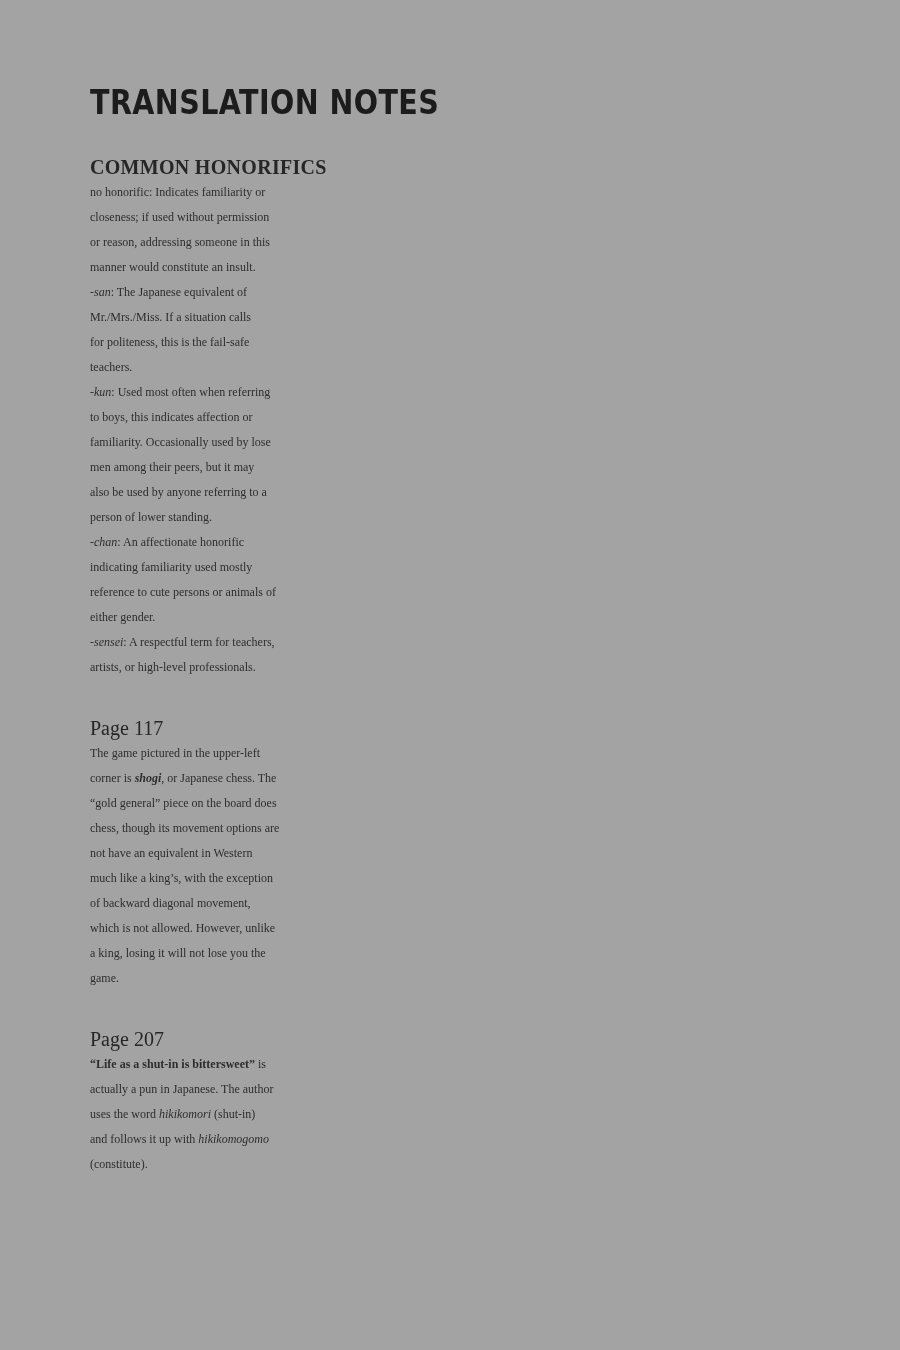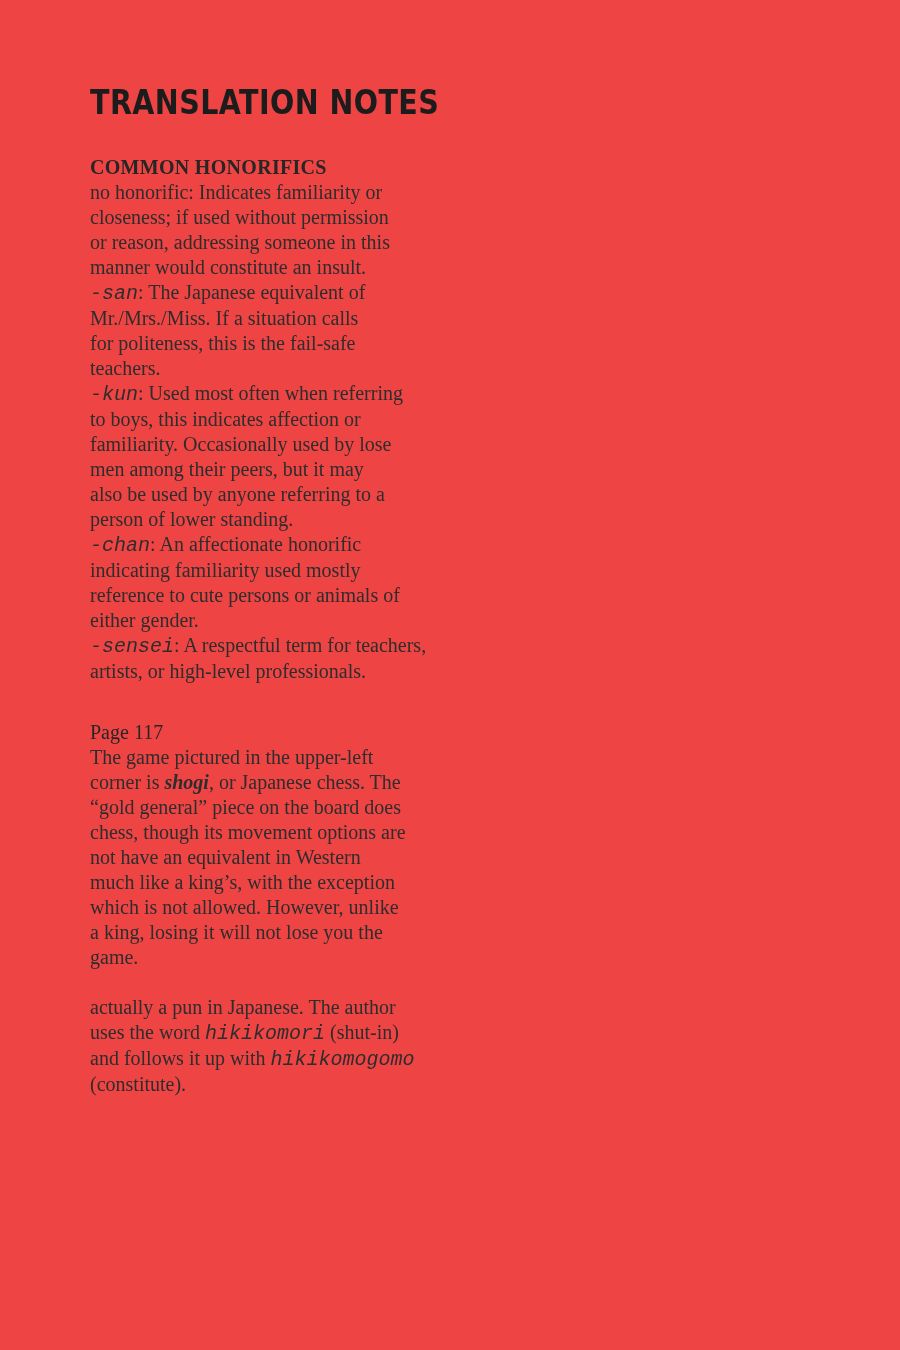--- a/index.html
+++ b/index.html
@@ -42,32 +42,32 @@
     line-height: 25px;
     white-space: pre;
     color: #262626;
     margin-top: 36px;
   }
   .section-heading.bold {
     font-weight: 700;
     letter-spacing: 0.3px;
   }
   .text-line {
-    font-size: 20px;
+    font-size: 12px;
     line-height: 25px;
     white-space: pre;
   }
-  .it  { font-style: italic; font-family: Liberation Mono, monospace; }
+  .it  { font-style: italic; }
   .bd  { font-weight: 700; }
   .bdit{ font-weight: 700; font-style: italic; }
 </style>
 </head>
 <body>
 
-<div id="page" style="background: #ef4444;">
+<div id="page" style="background: #a3a3a3;">
   <div id="content" style="color: rgb(45, 45, 45);">
     <div class="title-row">
       <h1 class="page-title" style="color: rgb(28, 28, 28);">TRANSLATION NOTES</h1>
     </div>
     <div id="sections">
         <section class="note-section">
           <div class="section-heading bold">COMMON HONORIFICS</div>
           <div class="text-line"><span>no honorific: Indicates familiarity or</span></div>
           <div class="text-line"><span>closeness; if used without permission</span></div>
           <div class="text-line"><span>or reason, addressing someone in this</span></div>
@@ -90,25 +90,28 @@
           <div class="text-line"><span>artists, or high-level professionals.</span></div>
         </section>
         <section class="note-section">
           <div class="section-heading">Page 117</div>
           <div class="text-line"><span>The game pictured in the upper-left</span></div>
           <div class="text-line"><span>corner is </span><span class="bdit">shogi</span><span>, or Japanese chess. The</span></div>
           <div class="text-line"><span>“gold general” piece on the board does</span></div>
           <div class="text-line"><span>chess, though its movement options are</span></div>
           <div class="text-line"><span>not have an equivalent in Western</span></div>
           <div class="text-line"><span>much like a king’s, with the exception</span></div>
+          <div class="text-line"><span>of backward diagonal movement,</span></div>
           <div class="text-line"><span>which is not allowed. However, unlike</span></div>
           <div class="text-line"><span>a king, losing it will not lose you the</span></div>
           <div class="text-line"><span>game.</span></div>
         </section>
         <section class="note-section">
+          <div class="section-heading">Page 207</div>
+          <div class="text-line"><span class="bd">“Life as a shut-in is bittersweet”</span><span> is</span></div>
           <div class="text-line"><span>actually a pun in Japanese. The author</span></div>
           <div class="text-line"><span>uses the word </span><span class="it">hikikomori</span><span> (shut-in)</span></div>
           <div class="text-line"><span>and follows it up with </span><span class="it">hikikomogomo</span></div>
           <div class="text-line"><span>(constitute).</span></div>
         </section>
       </div>
   </div>
 </div>
 
 </body></html>

